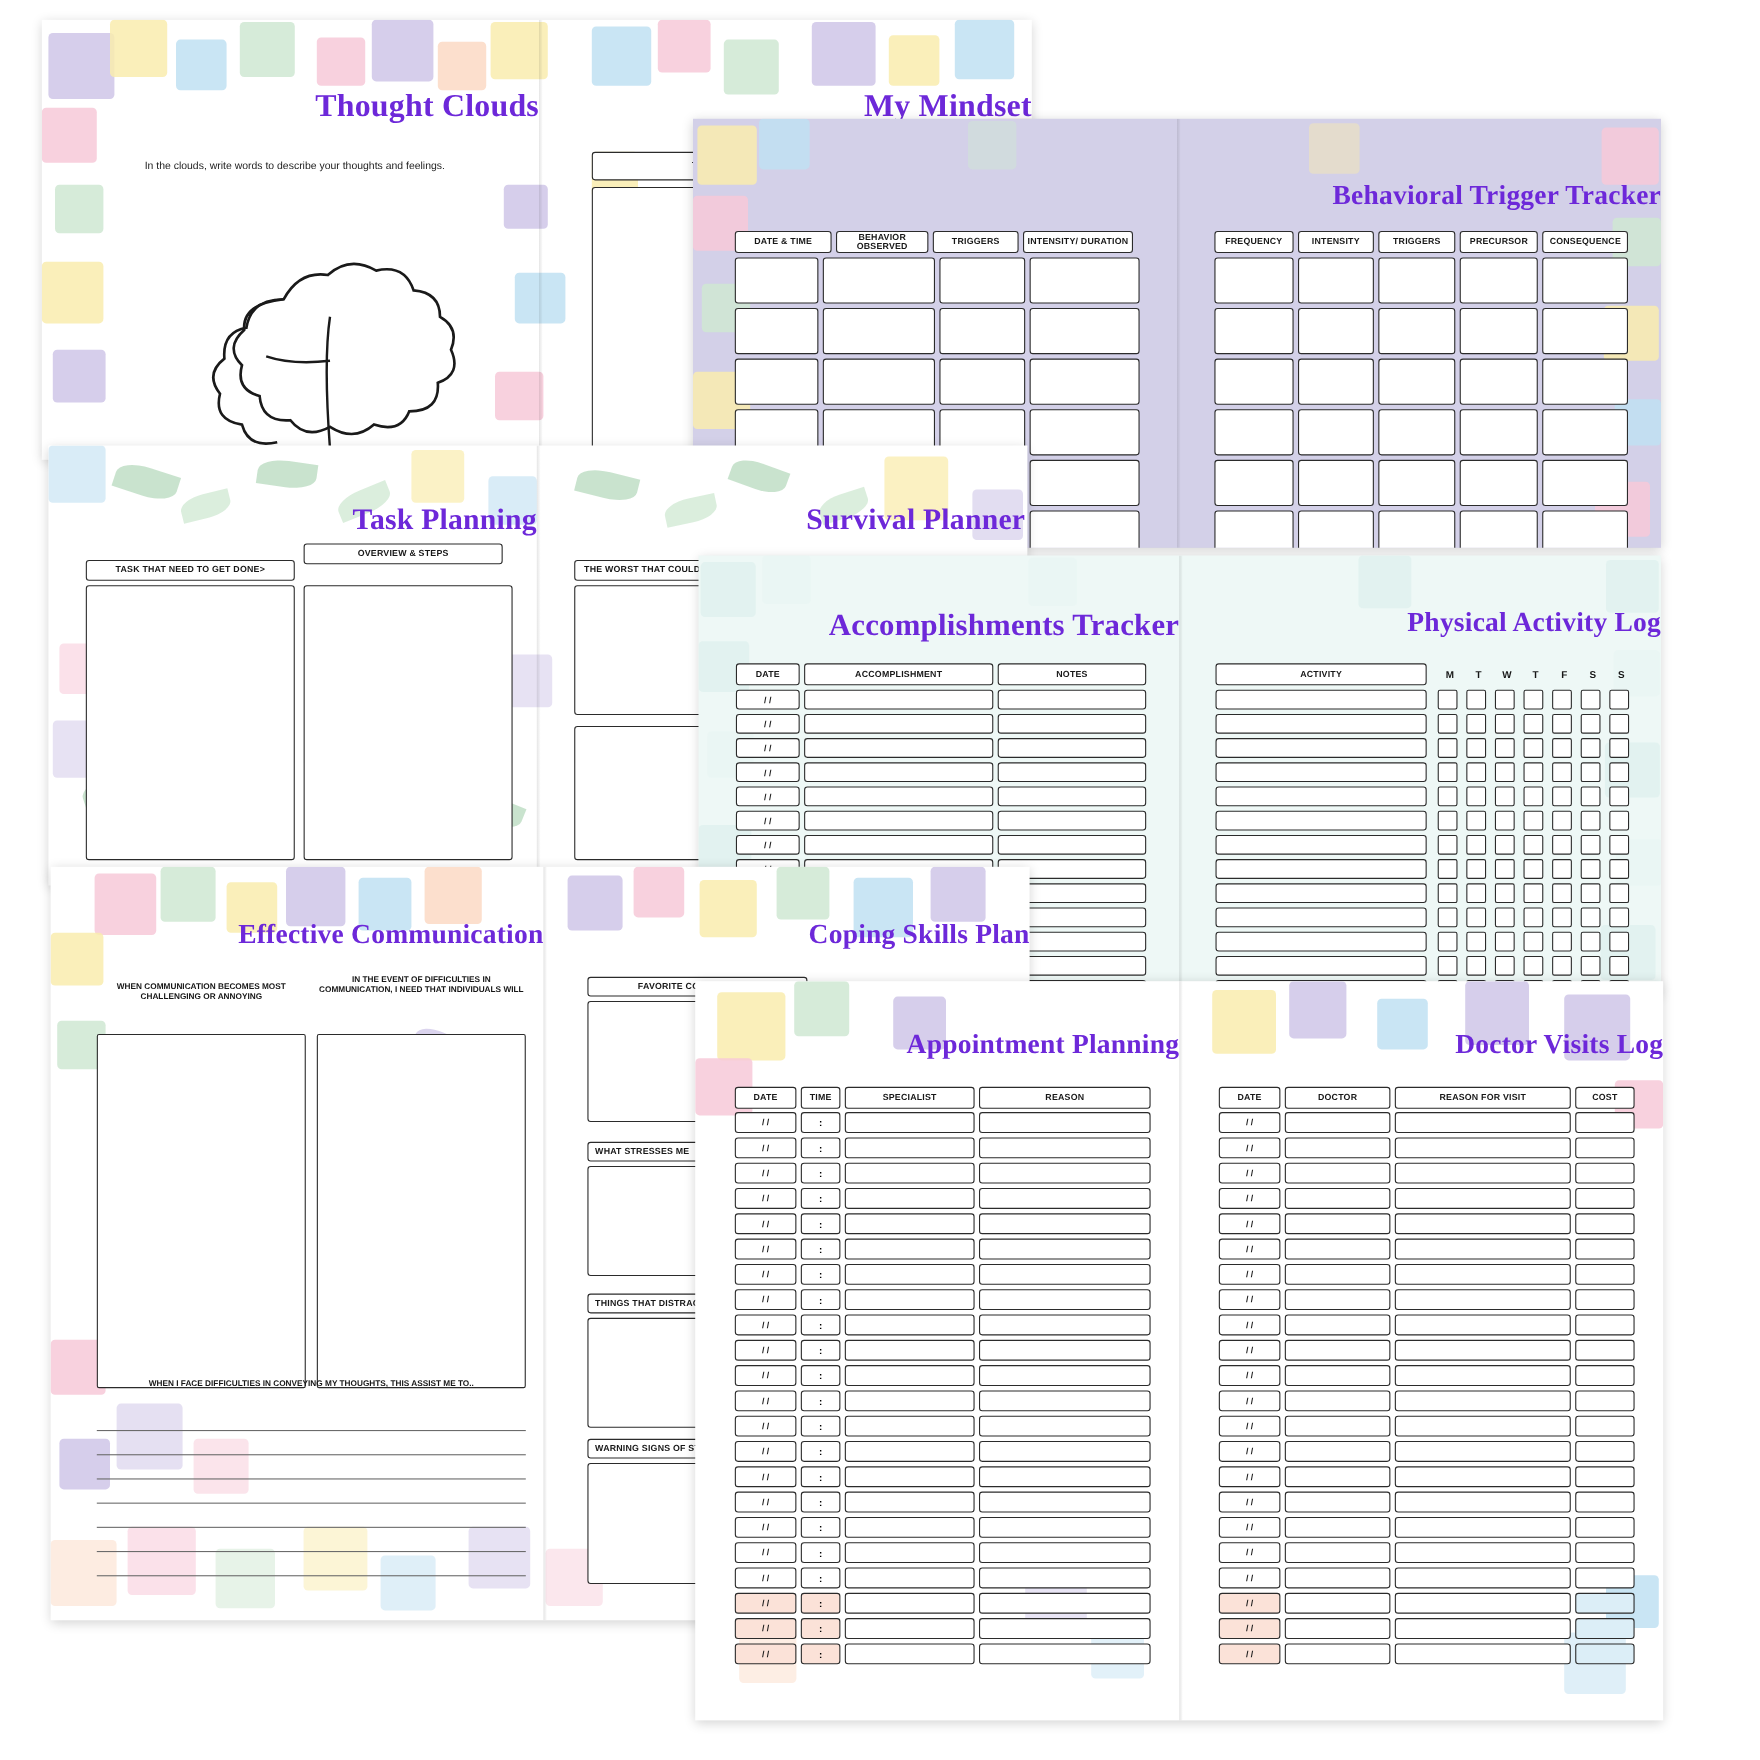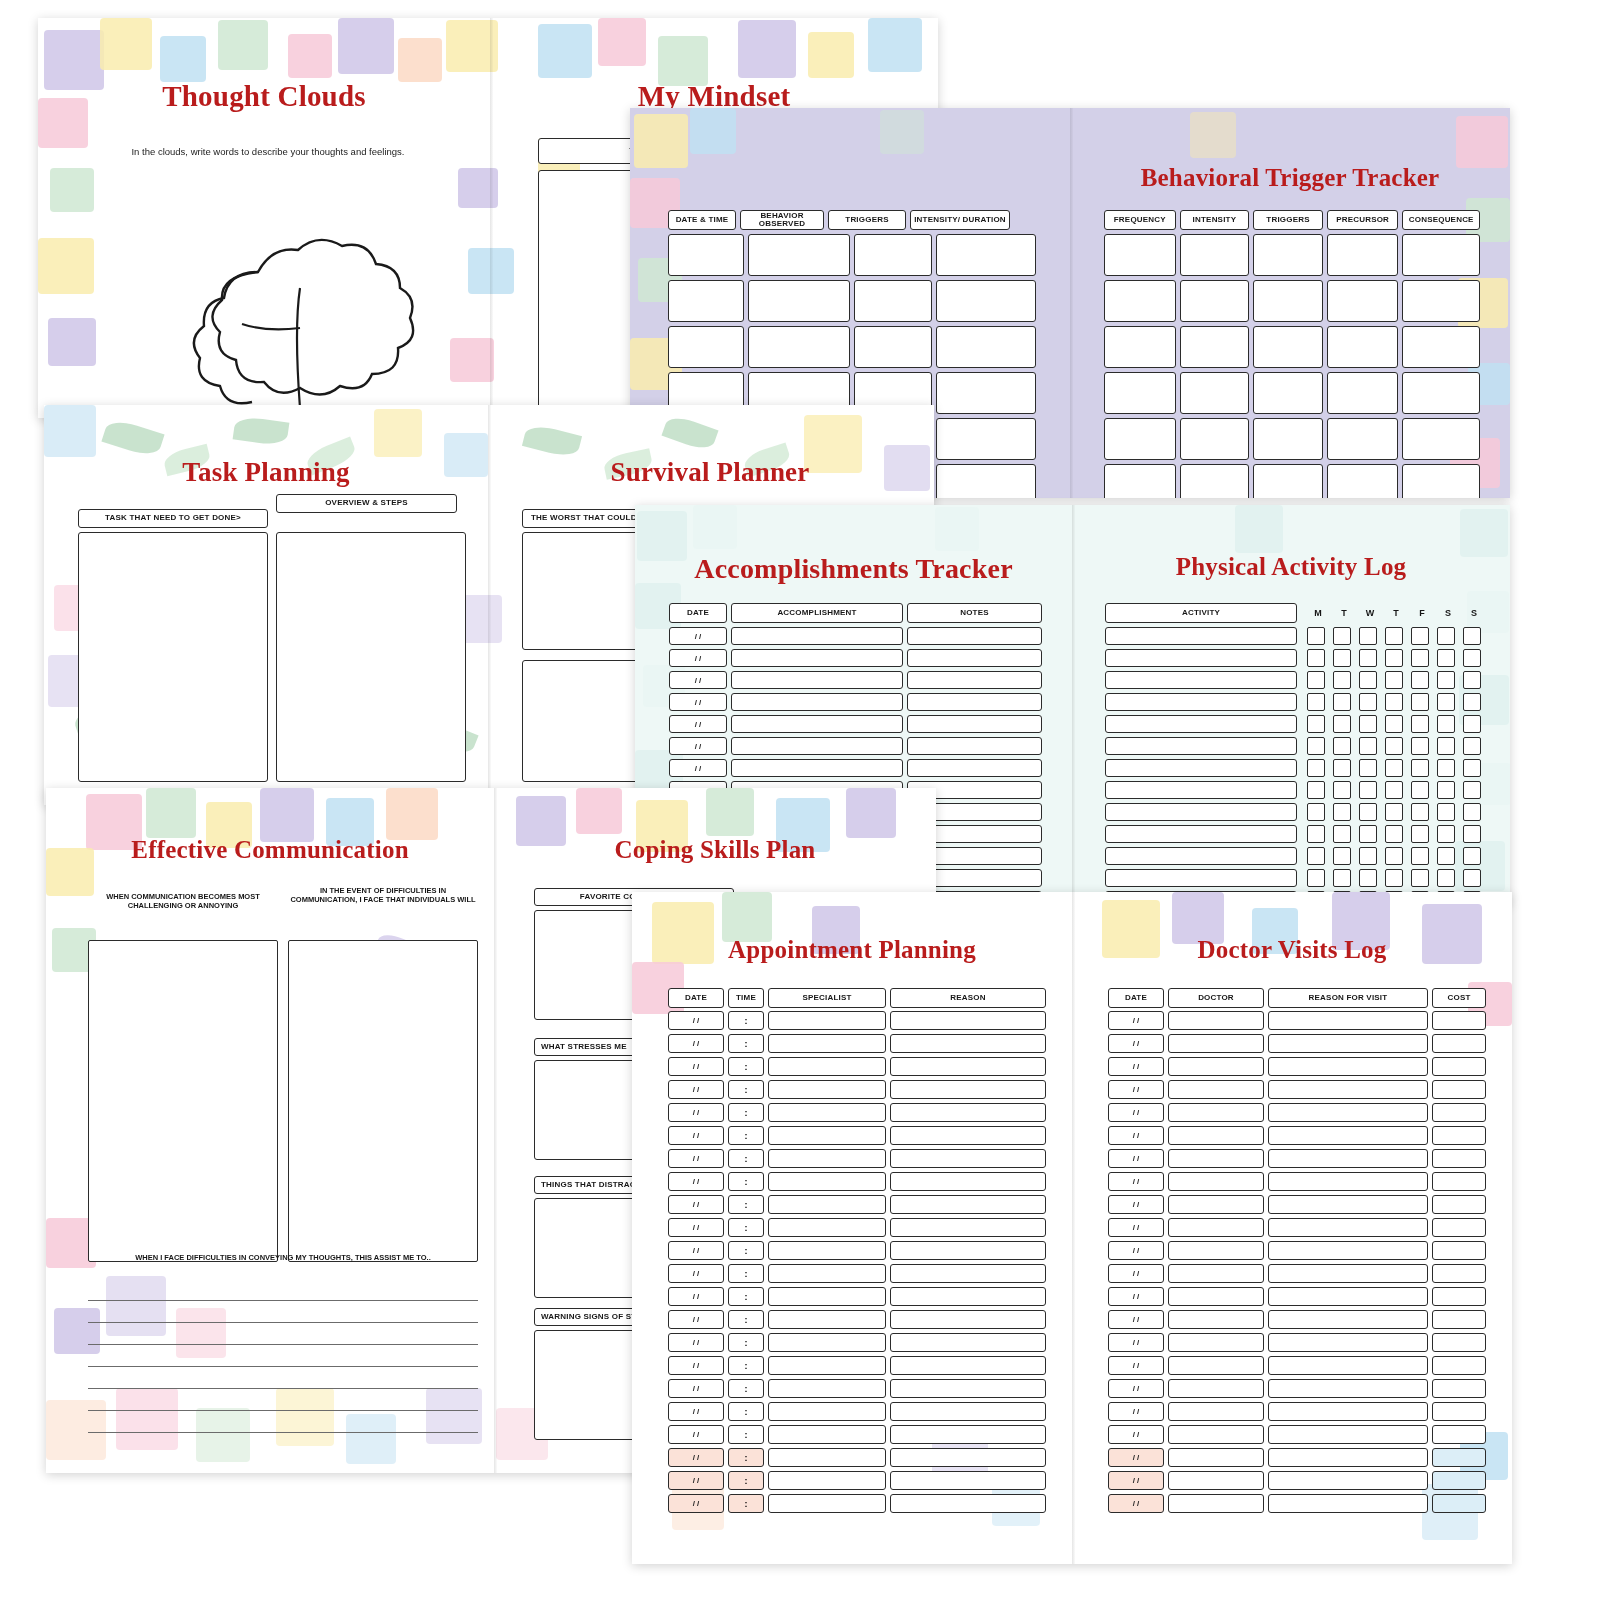--- a/index.html
+++ b/index.html
@@ -26,24 +26,24 @@
   .sheet .bg {
     position: absolute;
     inset: 0;
     pointer-events: none;
   }
   .sheet .content {
     position: absolute;
     inset: 0;
   }
   .page-title {
-    text-align: center;
+    text-align: right;
     font-family: "Liberation Serif", serif;
     font-weight: bold;
-    color: #b91c1c;
+    color: #6d28d9;
     letter-spacing: .2px;
   }
   .spine {
     position: absolute;
     top: 0;
     bottom: 0;
     width: 3px;
     background: linear-gradient(to right, rgba(0,0,0,.10), rgba(0,0,0,.02));
   }
 
@@ -202,21 +202,21 @@
       <div class="pz" style="left:250px;top:2px;   width:44px; height:44px; background:#cfe8d2; opacity:.45;"></div>
       <div class="pz" style="left:560px;top:4px;   width:46px; height:46px; background:#f9ecae; opacity:.45;"></div>
     </div>
 
     <div class="content">
 
       <div class="spine" style="left:440px;"></div>
 
       <div style="position:absolute; left:38px; top:102px; width:368px;">
         <div class="hdr-row">
-          <div class="cap" style="width:68px;height:20px;border-radius:3px;">DATE &amp; TIME</div>
+          <div class="cap" style="width:88px;height:20px;border-radius:3px;">DATE &amp; TIME</div>
           <div class="cap" style="width:84px;height:20px;border-radius:3px;">BEHAVIOR OBSERVED</div>
           <div class="cap" style="width:78px;height:20px;border-radius:3px;">TRIGGERS</div>
           <div class="cap" style="width:100px;height:20px;border-radius:3px;">INTENSITY/ DURATION</div>
         </div>
         <div class="rows" style="margin-top:4px;">
           <div class="row">
             <div class="cell" style="width:76px;height:42px;"></div>
             <div class="cell" style="width:102px;height:42px;"></div>
             <div class="cell" style="width:78px;height:42px;"></div>
             <div class="cell" style="width:100px;height:42px;"></div>
@@ -659,21 +659,21 @@
       <div class="pz" style="left:0px;   top:612px; width:60px; height:60px; background:#fbd9c4; opacity:.5;"></div>
       <div class="pz" style="left:450px; top:620px; width:52px; height:52px; background:#f7c9d8; opacity:.45;"></div>
     </div>
 
     <div class="content">
       <div class="page-title" style="position:absolute; left:0; width:448px; top:48px; font-size:25px;">Effective Communication</div>
       <div class="spine" style="left:448px;"></div>
       <div class="page-title" style="position:absolute; left:448px; width:442px; top:48px; font-size:25px;">Coping Skills Plan</div>
 
       <div class="tiny" style="position:absolute; left:42px; top:104px; width:190px; line-height:1.25;">WHEN COMMUNICATION BECOMES MOST CHALLENGING OR ANNOYING</div>
-      <div class="tiny" style="position:absolute; left:242px; top:98px; width:190px; line-height:1.25;">IN THE EVENT OF DIFFICULTIES IN COMMUNICATION, I FACE THAT INDIVIDUALS WILL</div>
+      <div class="tiny" style="position:absolute; left:242px; top:98px; width:190px; line-height:1.25;">IN THE EVENT OF DIFFICULTIES IN COMMUNICATION, I NEED THAT INDIVIDUALS WILL</div>
 
       <div class="boxy" style="position:absolute; left:42px; top:152px; width:190px; height:322px; border-radius:2px;"></div>
       <div class="boxy" style="position:absolute; left:242px; top:152px; width:190px; height:322px; border-radius:2px;"></div>
 
       <div class="tiny" style="position:absolute; left:42px; top:466px; width:390px;">WHEN I FACE DIFFICULTIES IN CONVEYING MY THOUGHTS, THIS ASSIST ME TO..</div>
       <div class="lines" style="left:42px; top:512px; width:390px;">
         <div class="line"></div>
           <div class="line"></div>
           <div class="line"></div>
         <div class="line"></div>

